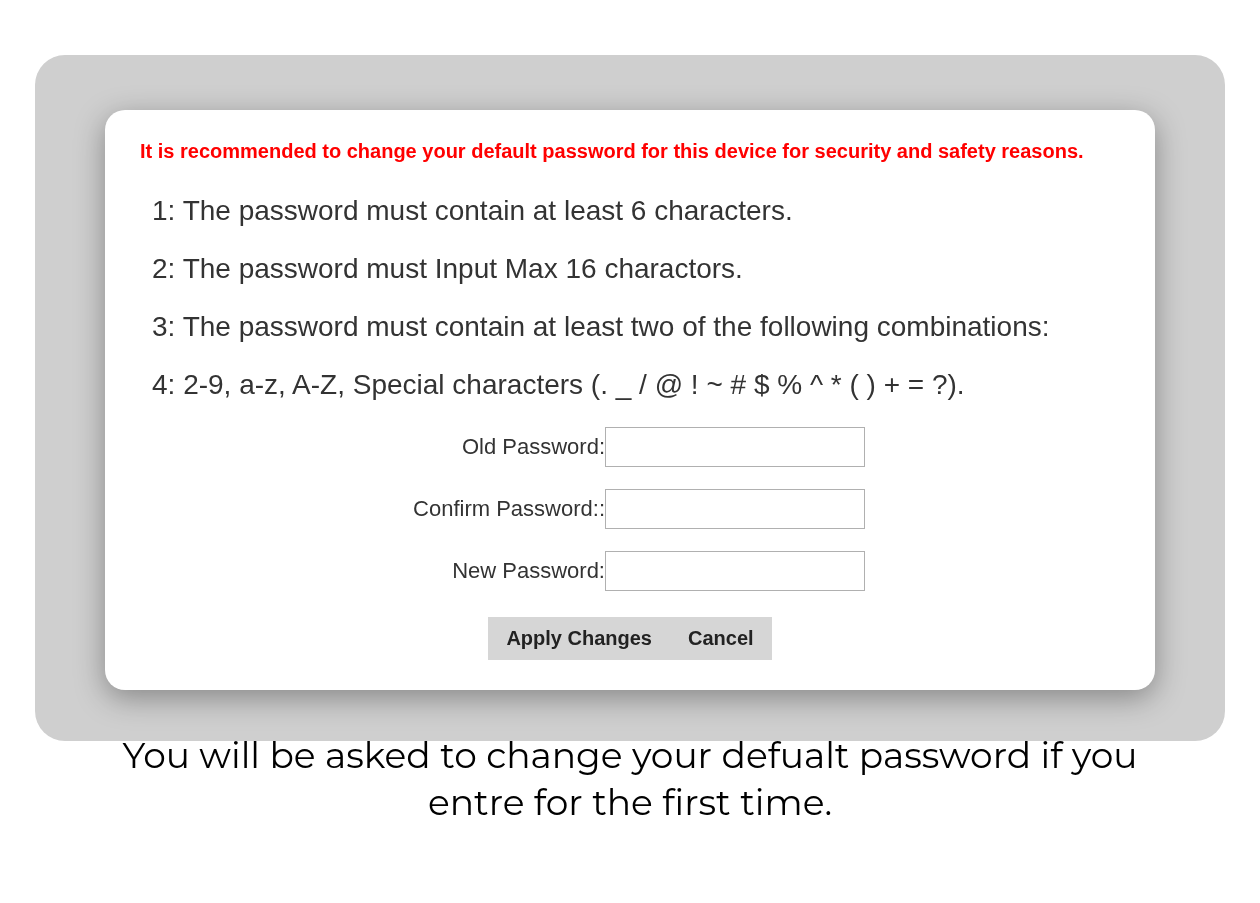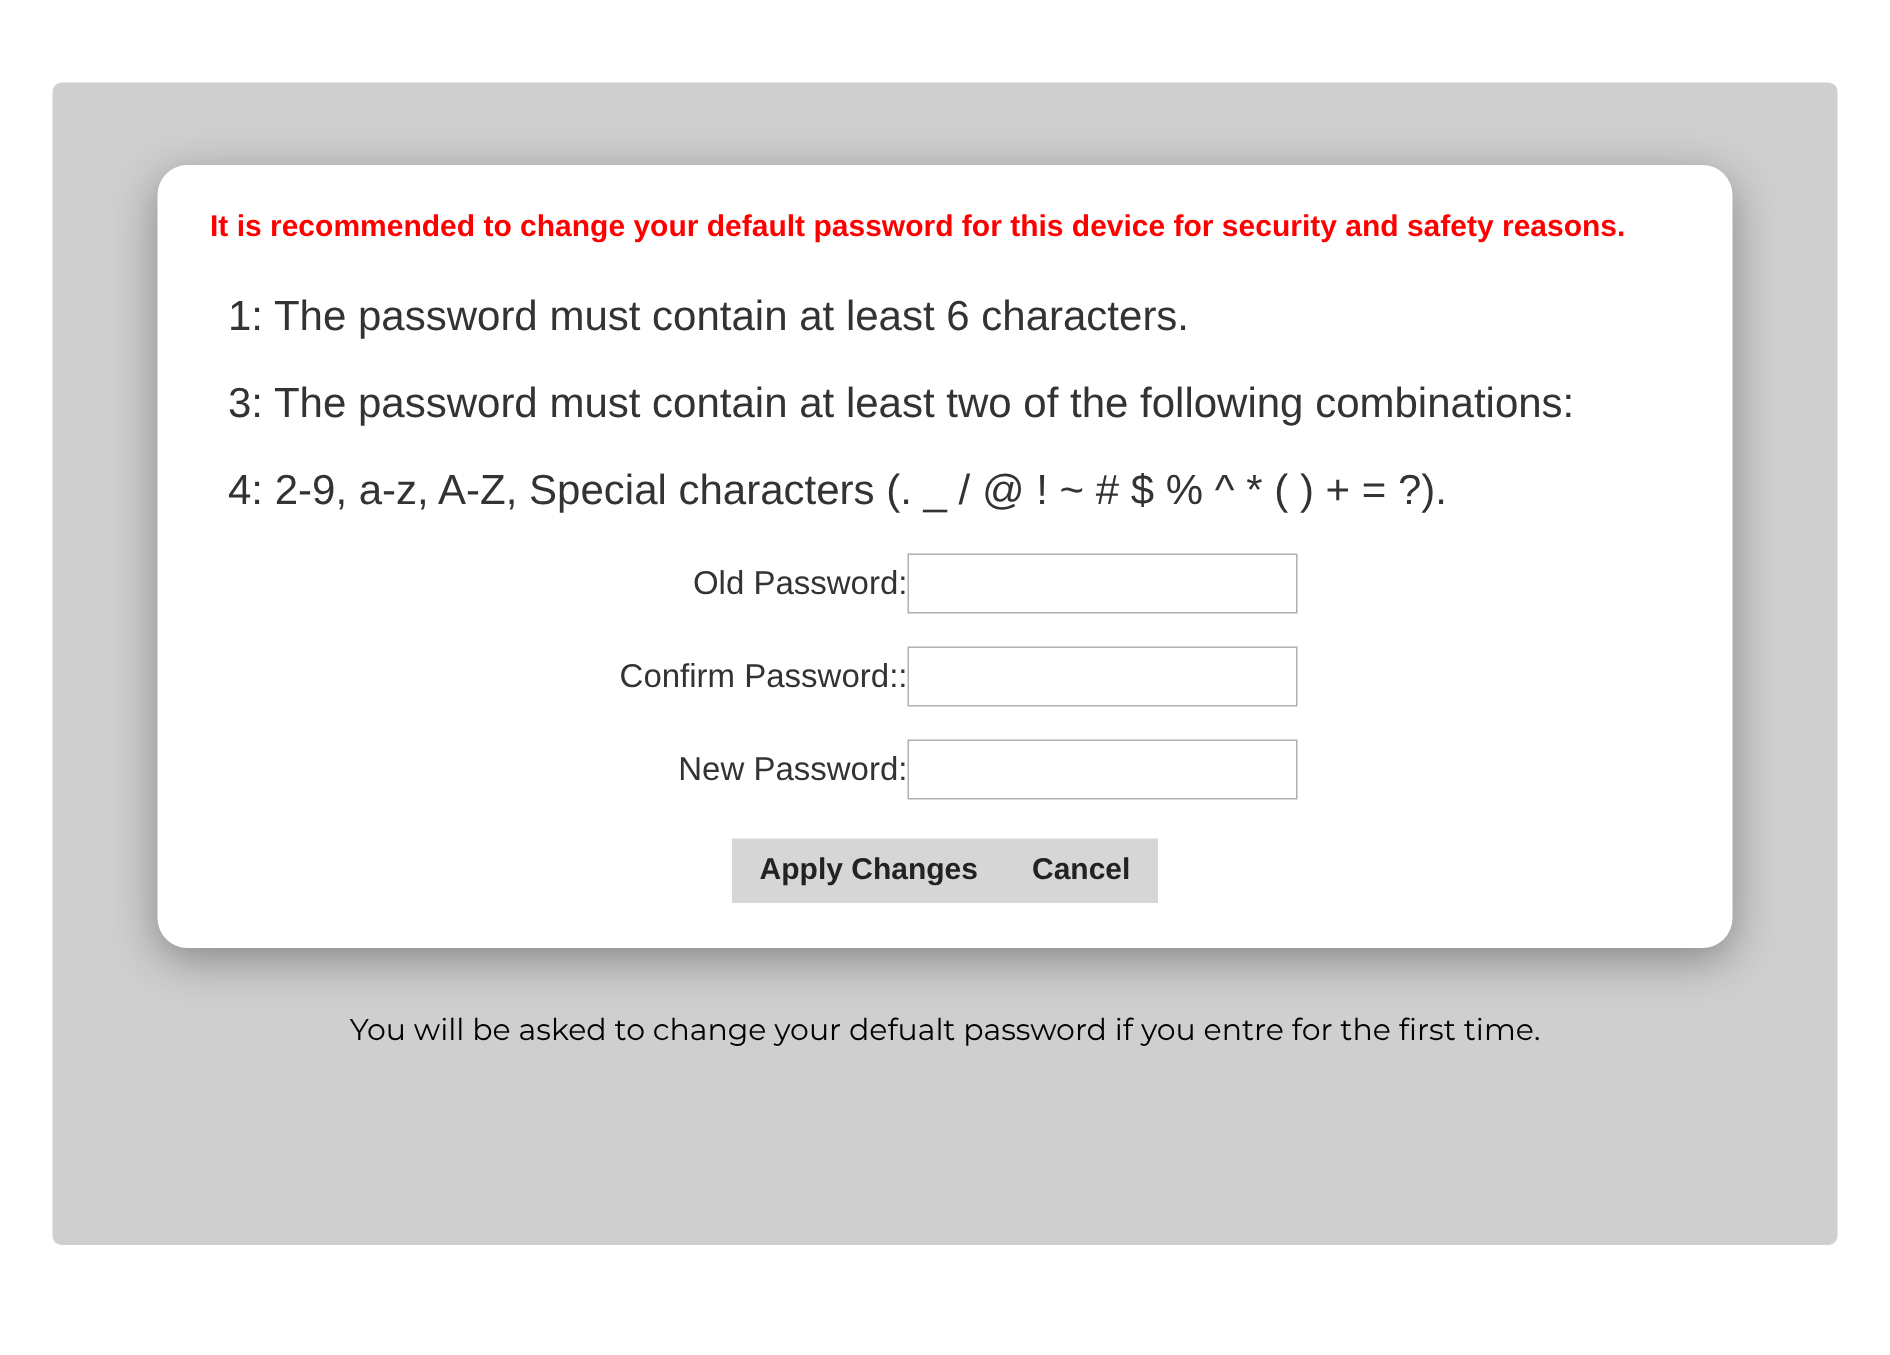--- a/index.html
+++ b/index.html
@@ -9,23 +9,23 @@
     }
     body {
       font-family: Arial, Helvetica, sans-serif;
       background: #ffffff;
       width: 1260px;
       height: 903px;
       padding: 55px 35px;
     }
     .panel-container {
       background: #CFCFCF;
-      border-radius: 6px;
+      border-radius: 30px;
       padding: 55px 70px 40px 70px;
-      height: 775px;
+      height: 686px;
     }
     .dialog-card {
       background: #ffffff;
       border-radius: 20px;
       box-shadow: 0 8px 30px rgba(0,0,0,0.35);
       padding: 30px 35px 30px 35px;
       margin: 0 auto;
       width: 100%;
     }
     .warning-text {
@@ -75,38 +75,39 @@
       background: #d6d6d6;
       border: none;
       font-size: 20px;
       font-weight: bold;
       color: #222222;
       padding: 10px 18px;
       cursor: pointer;
     }
     .caption-text {
       color: #000000;
-      font-size: 20px;
+      font-size: 36px;
       text-align: center;
       margin-top: 42px;
       font-family: 'Segoe UI', 'Montserrat', Arial, sans-serif;
       line-height: 1.3;
       padding: 0 10px;
     }
   </style>
 </head>
 <body>
 
 <div class="panel-container">
 
   <div class="dialog-card">
 
     <div class="warning-text">It is recommended to change your default password for this device for security and safety reasons.</div>
 
     <div class="rule-item">1: The password must contain at least 6 characters.</div>
+    <div class="rule-item">2: The password must Input Max 16 charactors.</div>
     <div class="rule-item">3: The password must contain at least two of the following combinations:</div>
     <div class="rule-item">4: 2-9, a-z, A-Z, Special characters (. _ / @ ! ~ # $ % ^ * ( ) + = ?).</div>
 
     <div class="form-area">
 
       <div class="form-row">
         <label class="form-label">Old Password:</label>
         <input type="password" class="form-input" value="" style="">
       </div>
 

